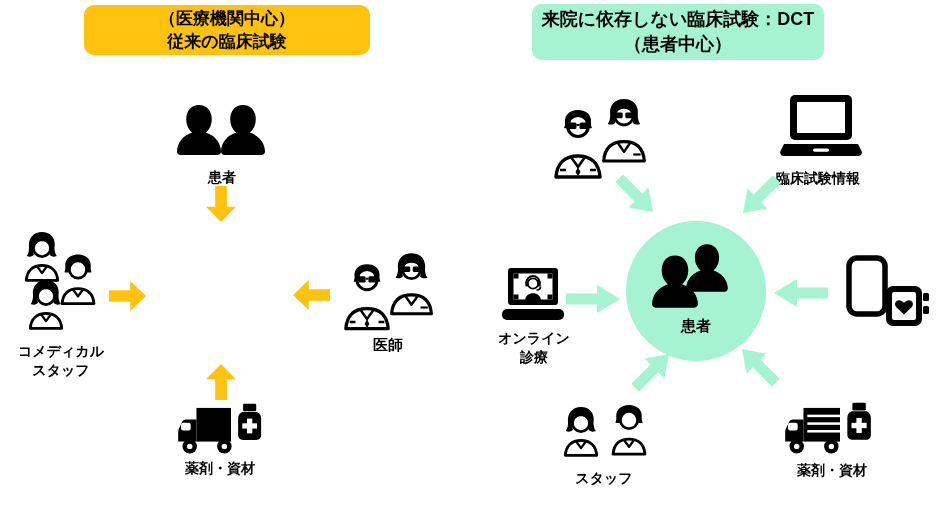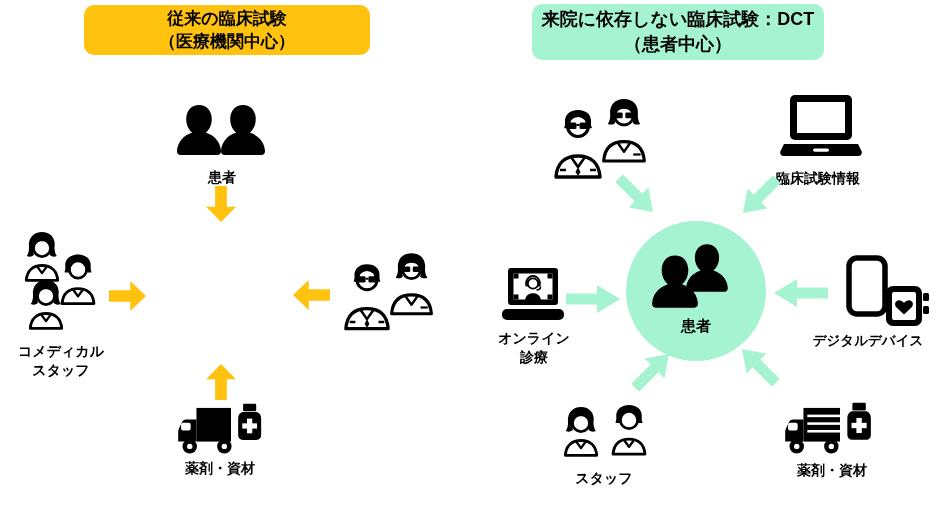--- a/index.html
+++ b/index.html
@@ -135,22 +135,22 @@
       <rect x="39" y="12" width="6" height="8" rx="1.5" fill="#000"></rect>
       <rect x="39" y="25" width="6" height="8" rx="1.5" fill="#000"></rect>
     </g>
     <polygon id="arrow-shape" points="0,9.5 31,9.5 31,1 54,15 31,29 31,20.5 0,20.5"></polygon>
   </defs>
 </svg>
 
 <div class="canvas">
 
   <div class="hdr hdr-left">
+    <div>（医療機関中心）</div>
     <div>従来の臨床試験</div>
-    <div>（医療機関中心）</div>
   </div>
 
   <div class="icon" style="left:177px;top:102px;width:44px;height:56px;">
     <svg viewBox="0 0 50 60">
         <use href="#p-solid"></use>
       </svg>
   </div>
   <div class="icon" style="left:221px;top:102px;width:44px;height:56px;">
     <svg viewBox="0 0 50 60">
         <use href="#p-solid"></use>
@@ -203,20 +203,21 @@
   <div class="icon" style="left:342px;top:262px;width:50px;height:70px;">
     <svg viewBox="0 0 52 72">
         <use href="#doc-m"></use>
       </svg>
   </div>
   <div class="icon" style="left:388px;top:251px;width:47px;height:66px;">
     <svg viewBox="0 0 52 72">
         <use href="#doc-f"></use>
       </svg>
   </div>
+  <div class="lbl f15" style="left:338px;top:335px;width:100px;">医師</div>
 
   <div class="icon" style="left:176px;top:406px;width:64px;height:50px;">
     <svg viewBox="0 0 66 52">
         <use href="#truck"></use>
       </svg>
   </div>
   <div class="bottle-bg" style="left:231px;top:401px;width:37px;height:41px;">
     <svg viewBox="0 0 40 46">
         <use href="#bottle"></use>
       </svg>
@@ -304,21 +305,20 @@
   <div class="icon" style="left:846px;top:255px;width:42px;height:62px;">
     <svg viewBox="0 0 42 62">
         <use href="#phone"></use>
       </svg>
   </div>
   <div class="icon" style="left:884px;top:281px;width:46px;height:50px;">
     <svg viewBox="0 0 46 50">
         <use href="#watch"></use>
       </svg>
   </div>
-  <div class="lbl f13" style="left:804px;top:331px;width:128px;">デジタルデバイス</div>
 
   <div class="icon" style="left:561px;top:406px;width:40px;height:52px;">
     <svg viewBox="0 0 44 58">
         <use href="#p-out-f"></use>
       </svg>
   </div>
   <div class="icon" style="left:609px;top:403px;width:40px;height:55px;">
     <svg viewBox="0 0 44 58">
         <use href="#p-out-m"></use>
       </svg>

